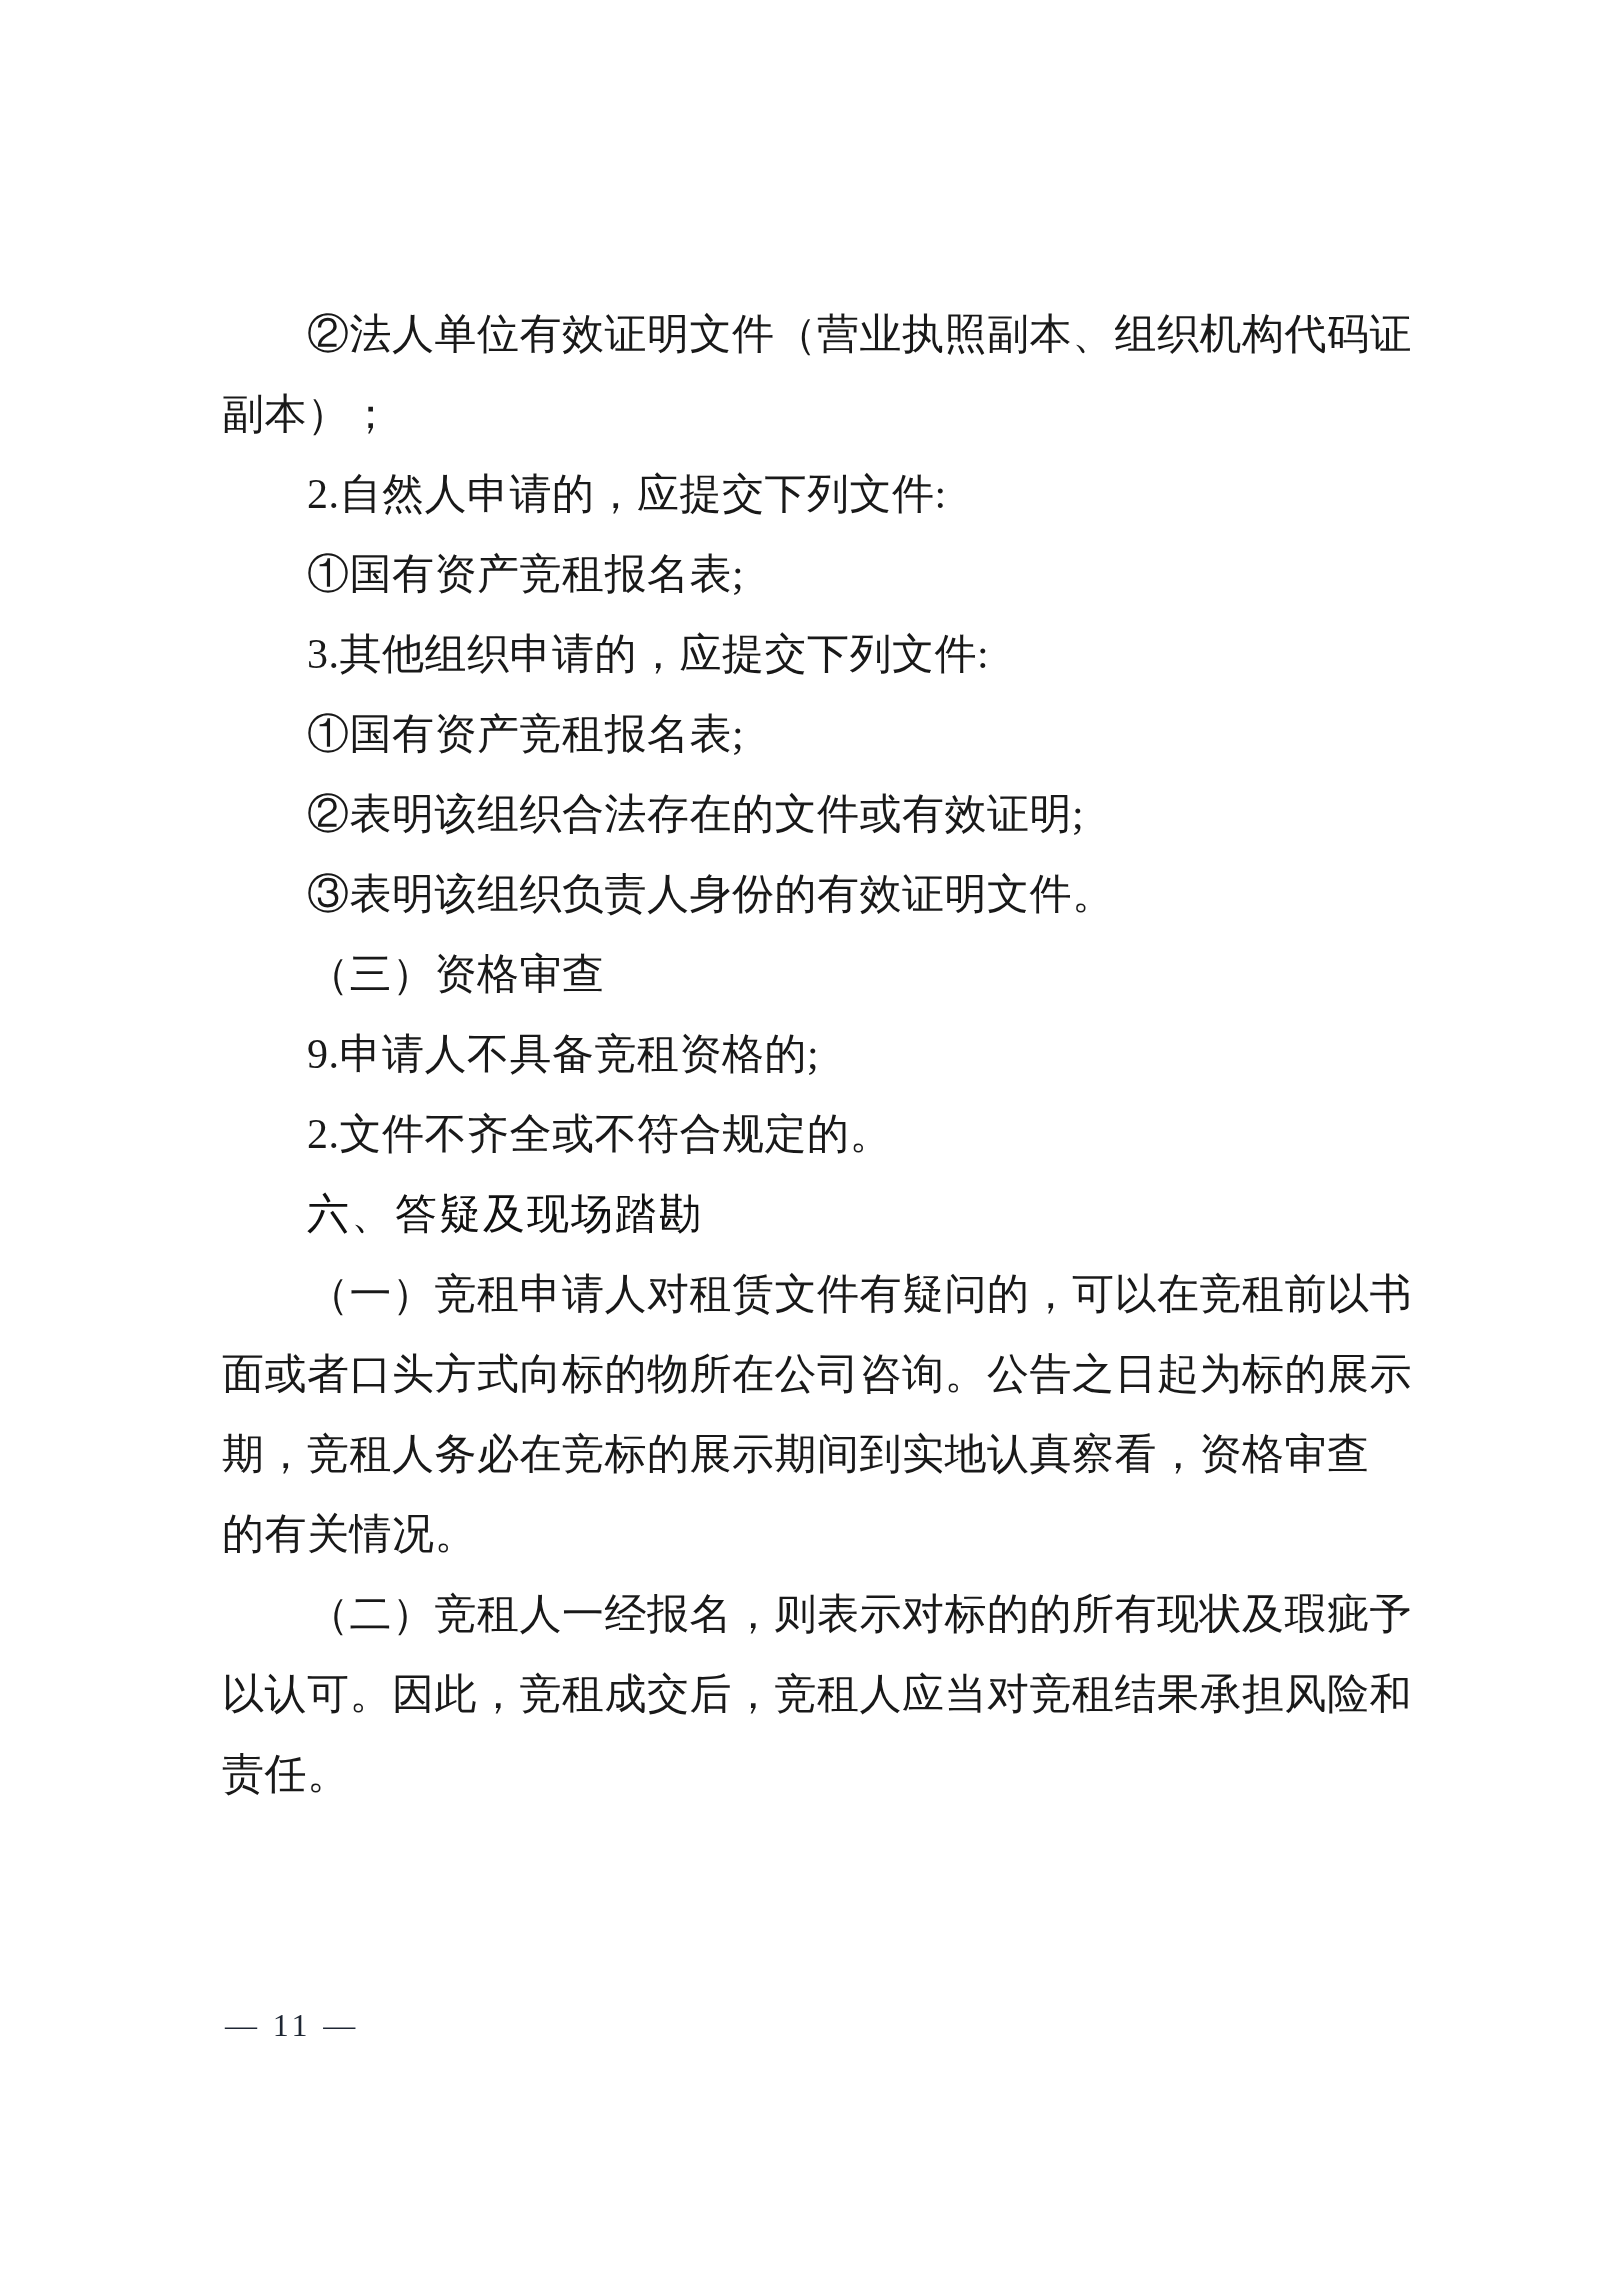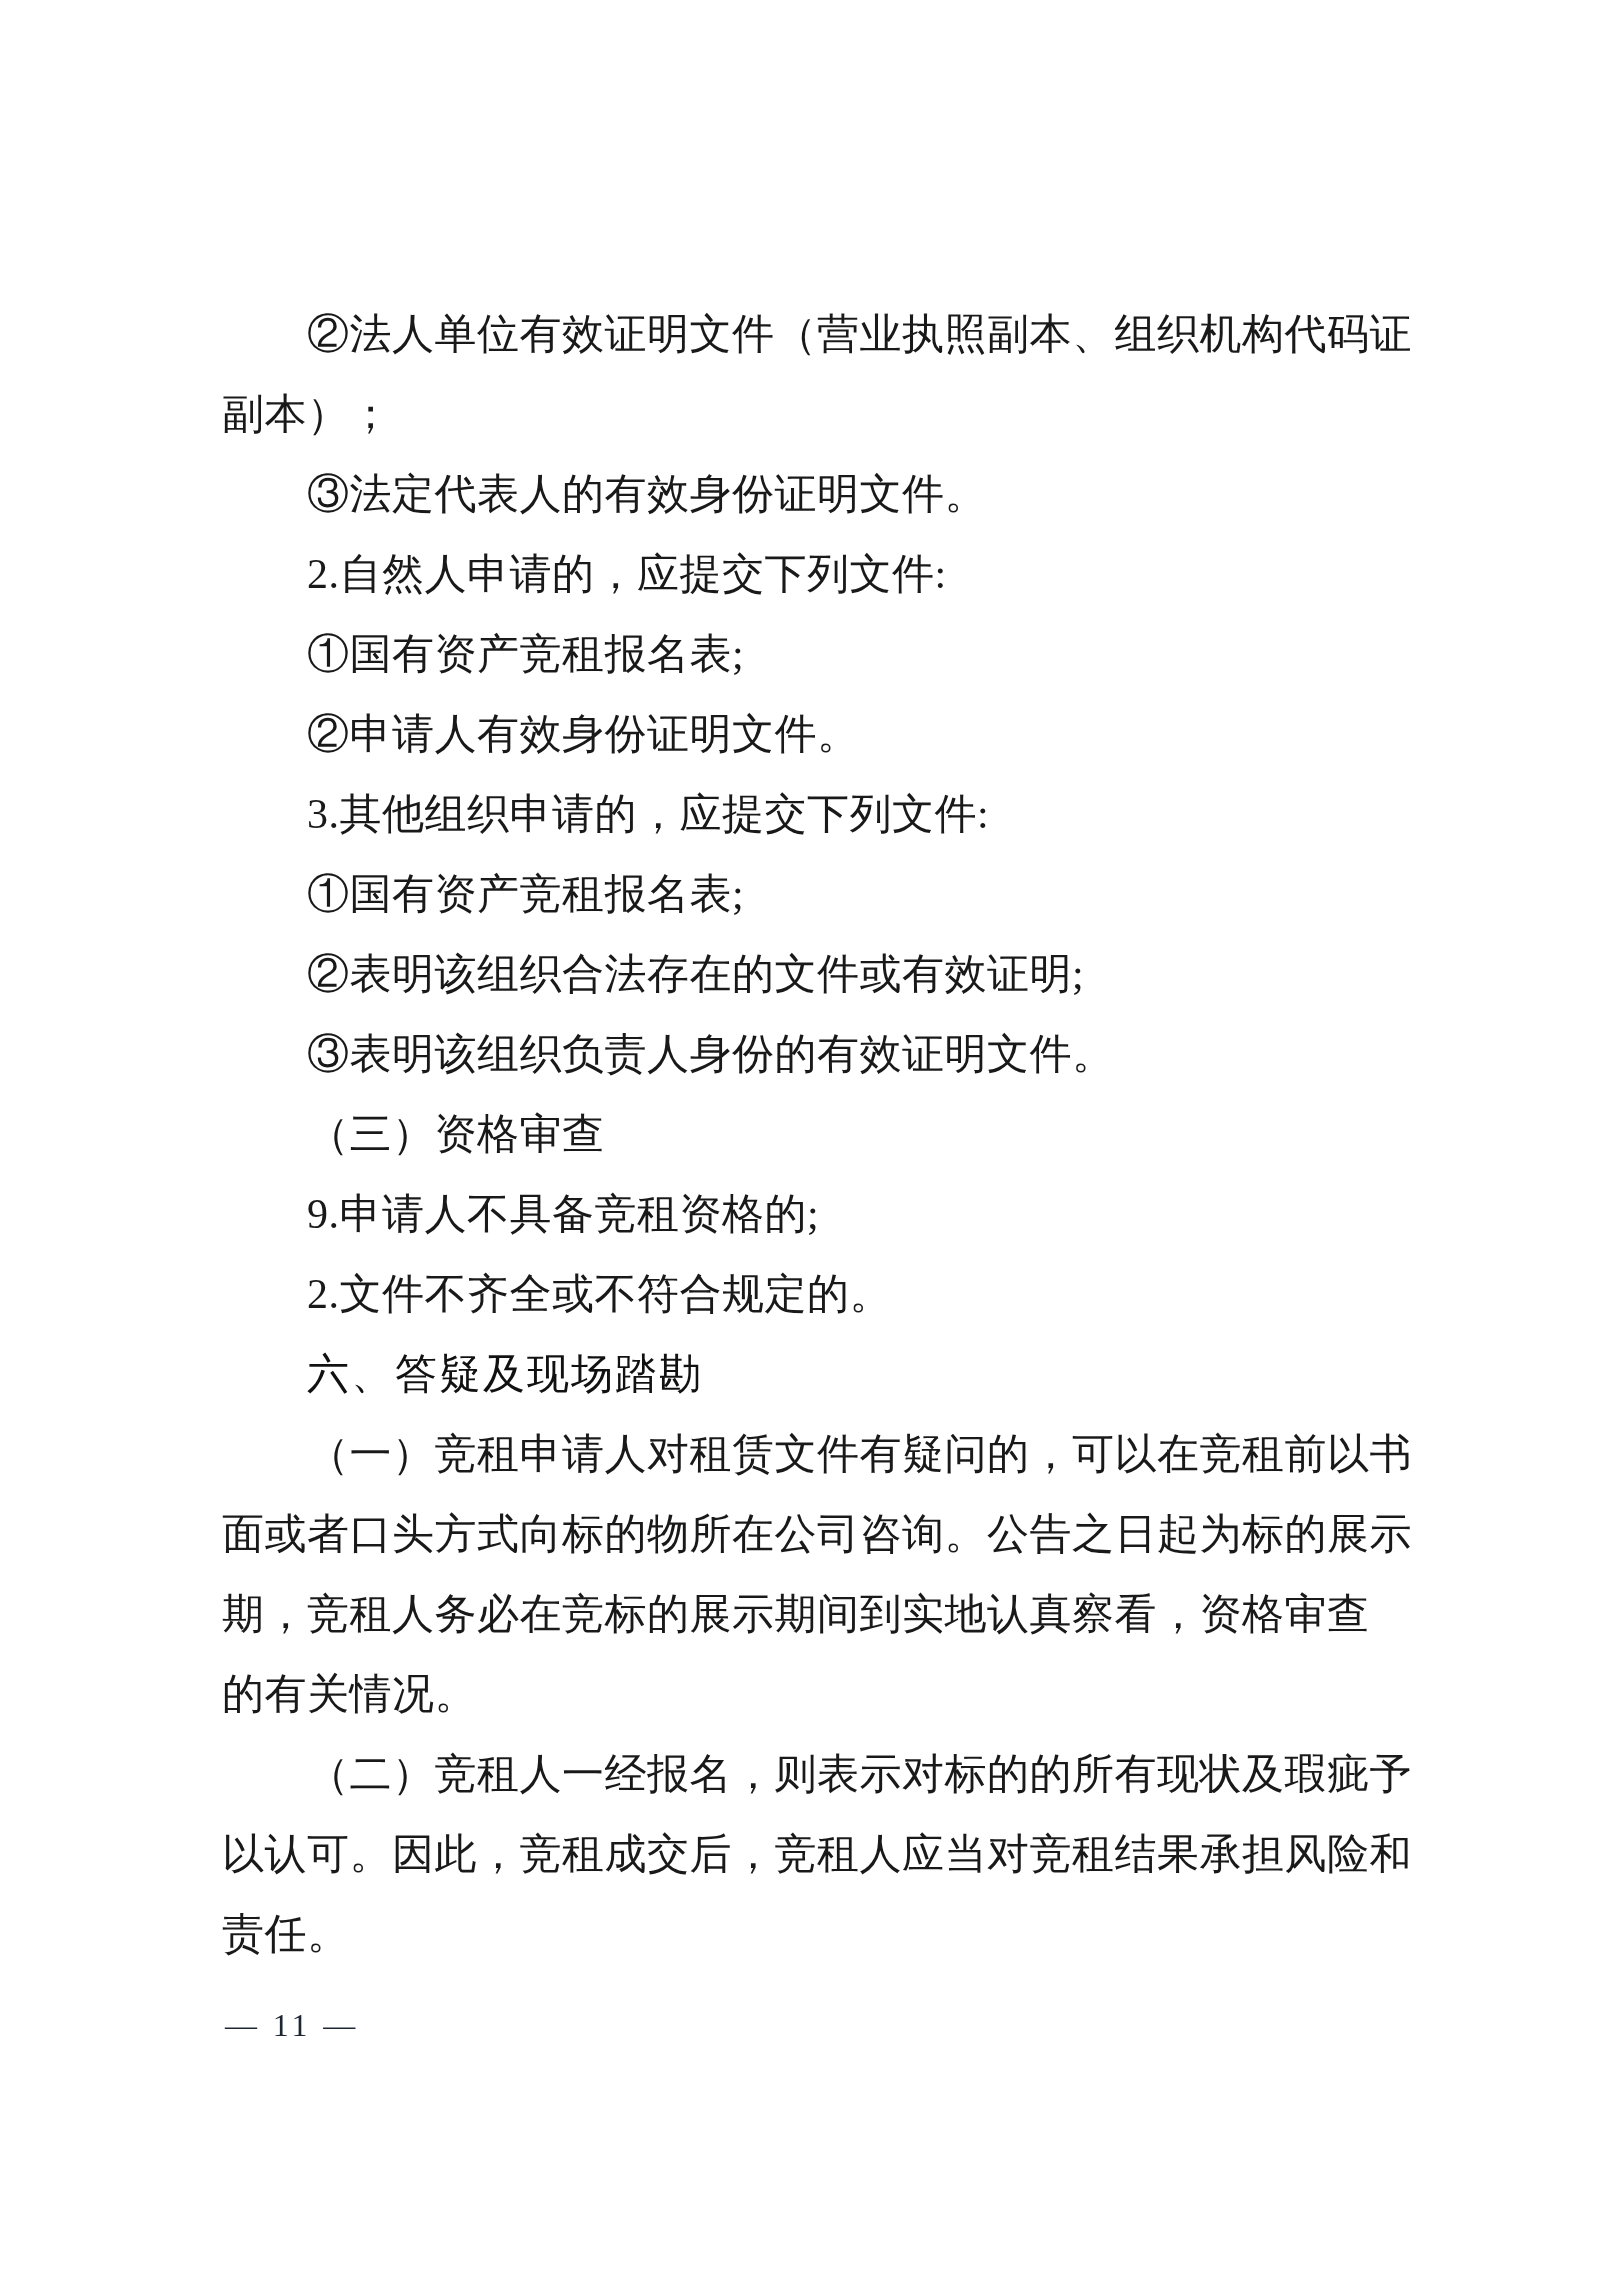--- a/index.html
+++ b/index.html
@@ -57,24 +57,22 @@
     font-family: "Liberation Serif", serif;
   }
 </style>
 </head>
 <body>
 
 <div class="page">
   <div class="content">
     <div class="line indent">②法人单位有效证明文件（营业执照副本、组织机构代码证</div>
     <div class="line">副本）；</div>
-    <div class="line indent">③法定代表人的有效身份证明文件。</div>
     <div class="line indent">2.自然人申请的，应提交下列文件:</div>
     <div class="line indent">①国有资产竞租报名表;</div>
-    <div class="line indent">②申请人有效身份证明文件。</div>
     <div class="line indent">3.其他组织申请的，应提交下列文件:</div>
     <div class="line indent">①国有资产竞租报名表;</div>
     <div class="line indent">②表明该组织合法存在的文件或有效证明;</div>
     <div class="line indent">③表明该组织负责人身份的有效证明文件。</div>
     <div class="line indent">（三）资格审查</div>
     <div class="line indent">9.申请人不具备竞租资格的;</div>
     <div class="line indent">2.文件不齐全或不符合规定的。</div>
     <div class="line indent heading">六、答疑及现场踏勘</div>
     <div class="line indent">（一）竞租申请人对租赁文件有疑问的，可以在竞租前以书</div>
     <div class="line">面或者口头方式向标的物所在公司咨询。公告之日起为标的展示</div>

